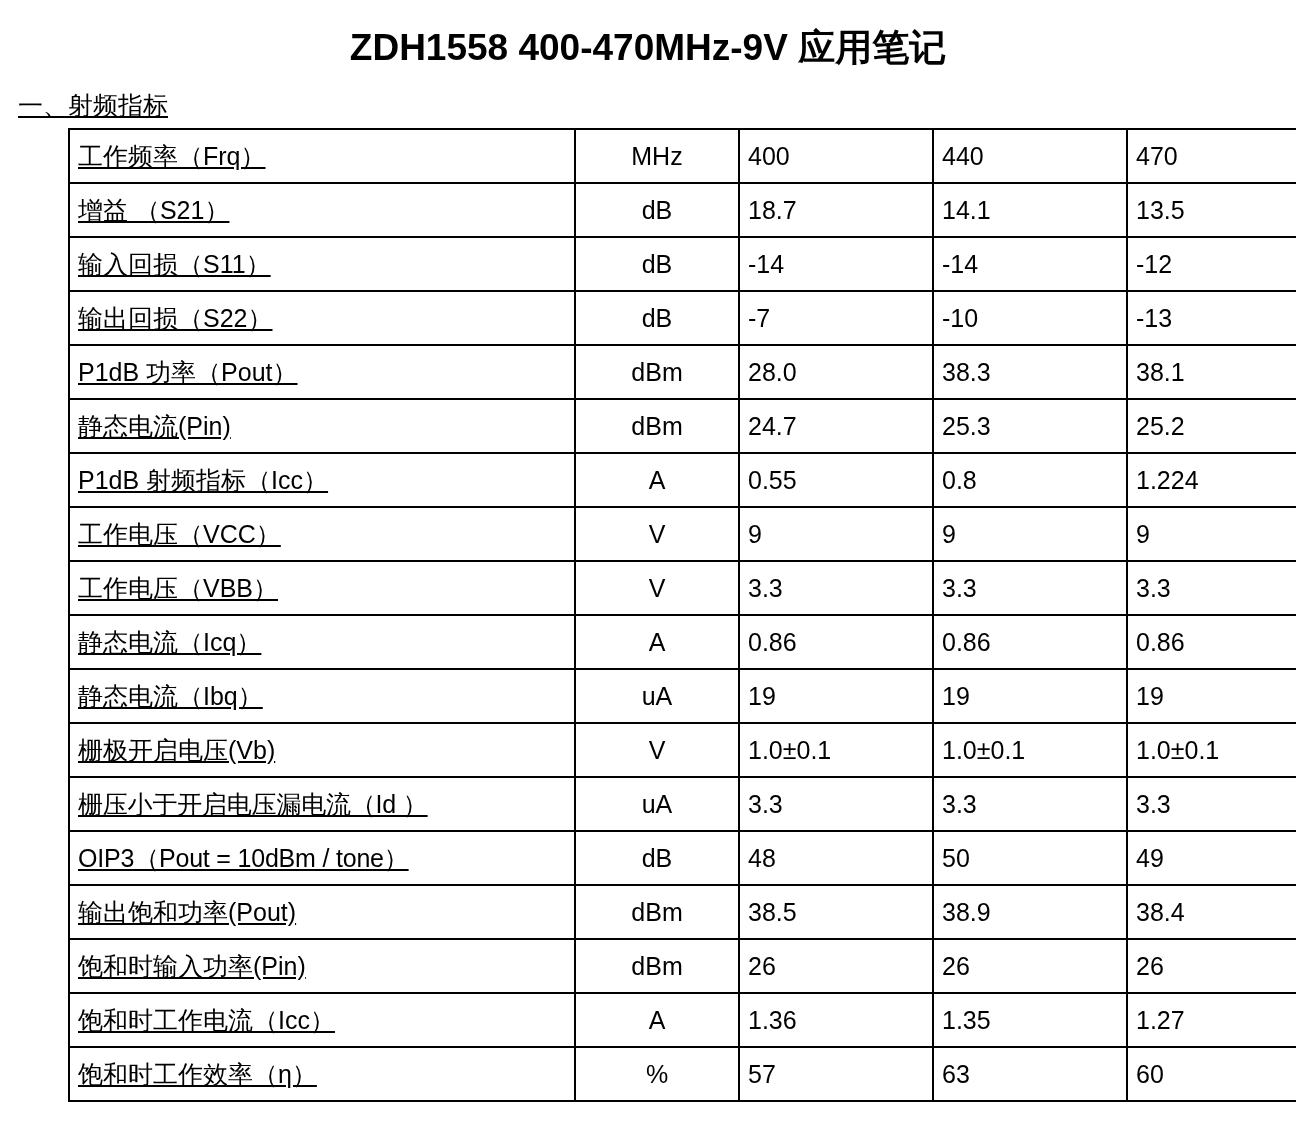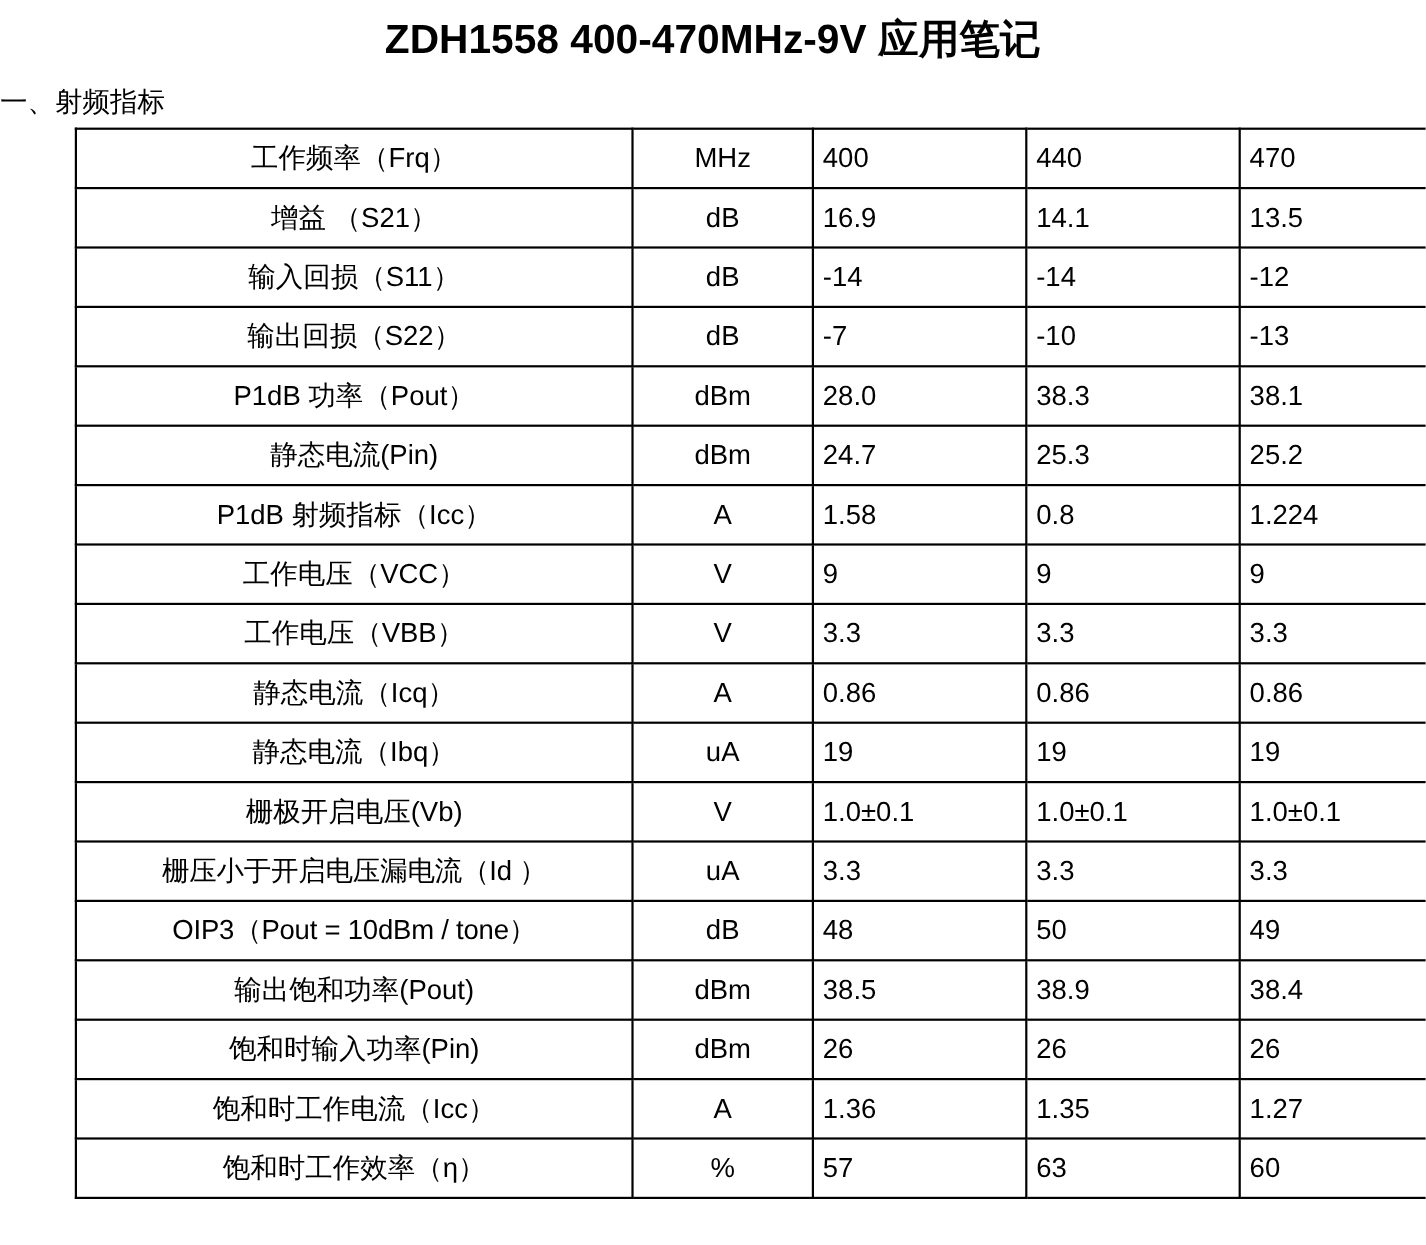--- a/index.html
+++ b/index.html
@@ -18,50 +18,52 @@
     position: relative;
     width: 1296px;
     height: 1132px;
     box-sizing: border-box;
   }
   .doc-title {
     text-align: center;
     font-size: 37px;
     font-weight: bold;
     letter-spacing: 0px;
-    margin: 14px 0 0 0;
+    margin: 26px 0 0 0;
     padding: 0;
     line-height: 1.2;
   }
   .section-heading {
     font-size: 25px;
     font-weight: normal;
-    margin: 20px 0 8px 0;
+    margin: 20px 0 8px 18px;
     line-height: 1.2;
+    text-decoration: underline;
   }
   table.spec {
     border-collapse: collapse;
     margin-left: 68px;
     width: 1162px;
     table-layout: fixed;
   }
   table.spec td {
     border: 2px solid #000000;
     height: 52px;
     font-size: 25px;
     padding: 0 8px;
     vertical-align: middle;
     line-height: 1.15;
     white-space: nowrap;
     overflow: hidden;
   }
   td.param {
     width: 488px;
     padding-left: 16px;
-    text-align: center;
+    text-align: left;
+    text-decoration: underline;
   }
   td.unit {
     width: 146px;
     padding-left: 14px;
     text-align: center;
   }
   td.val {
     width: 176px;
     text-align: left;
     padding: 0 2px;
@@ -84,21 +86,21 @@
         <td class="param">工作频率（Frq）</td>
         <td class="unit">MHz</td>
         <td class="val">400</td>
         <td class="val">440</td>
         <td class="val">470</td>
       </tr>
 
       <tr>
         <td class="param">增益        （S21）</td>
         <td class="unit">dB</td>
-        <td class="val">16.9</td>
+        <td class="val">18.7</td>
         <td class="val">14.1</td>
         <td class="val">13.5</td>
       </tr>
 
       <tr>
         <td class="param">输入回损（S11）</td>
         <td class="unit">dB</td>
         <td class="val">-14</td>
         <td class="val">-14</td>
         <td class="val">-12</td>
@@ -124,21 +126,21 @@
         <td class="param">静态电流(Pin)</td>
         <td class="unit">dBm</td>
         <td class="val">24.7</td>
         <td class="val">25.3</td>
         <td class="val">25.2</td>
       </tr>
 
       <tr>
         <td class="param">P1dB 射频指标（Icc）</td>
         <td class="unit">A</td>
-        <td class="val">1.58</td>
+        <td class="val">0.55</td>
         <td class="val">0.8</td>
         <td class="val">1.224</td>
       </tr>
 
       <tr>
         <td class="param">工作电压（VCC）</td>
         <td class="unit">V</td>
         <td class="val">9</td>
         <td class="val">9</td>
         <td class="val">9</td>

